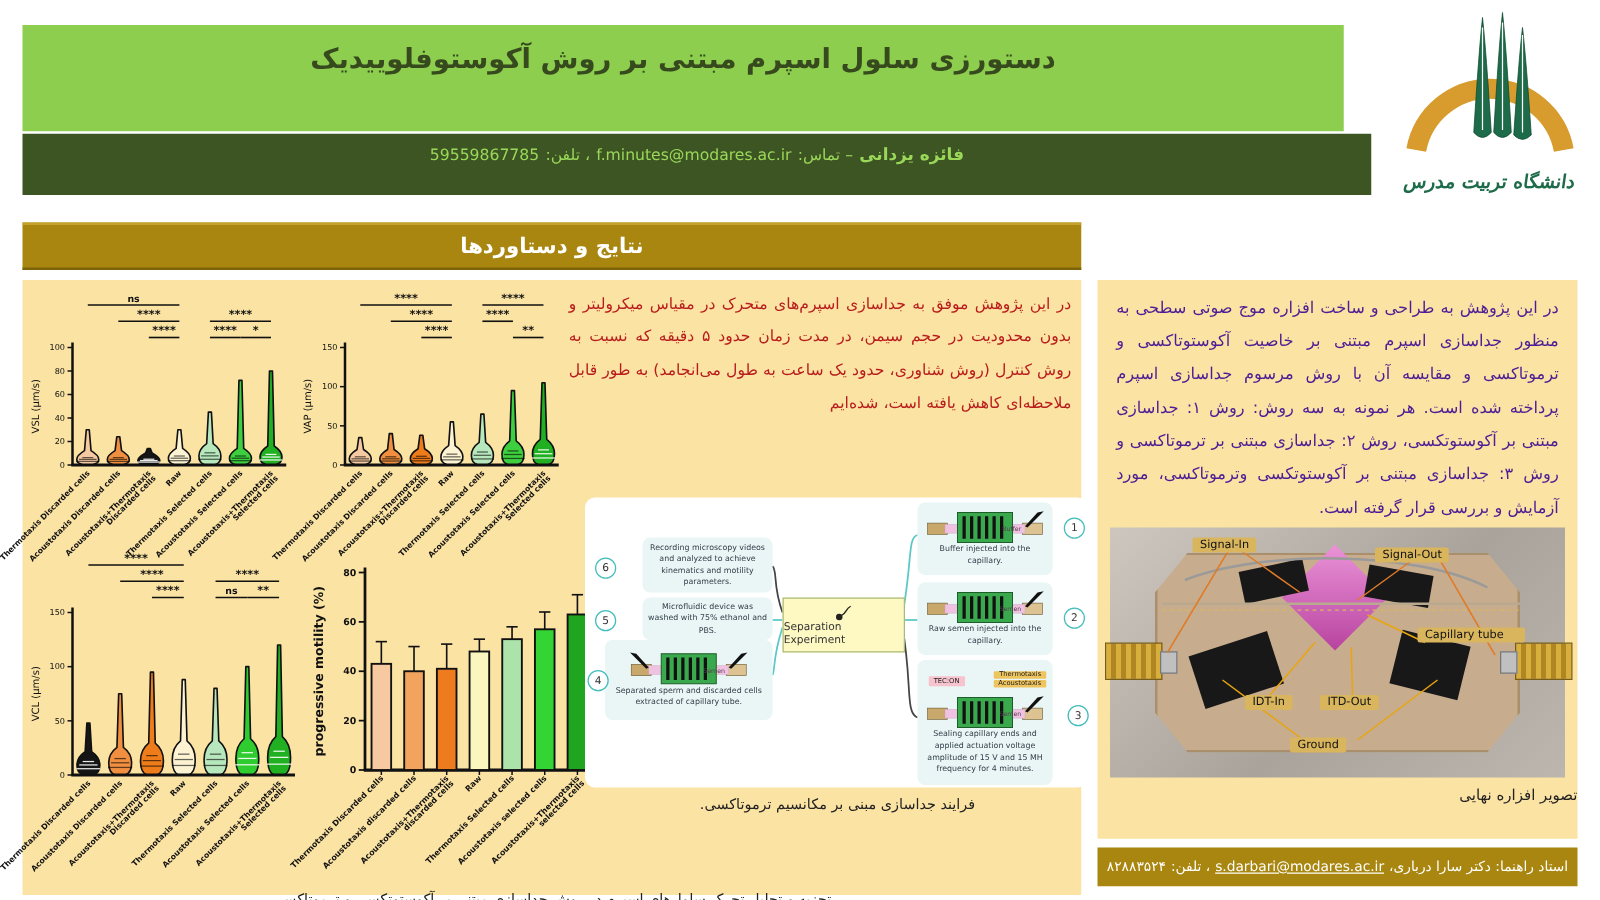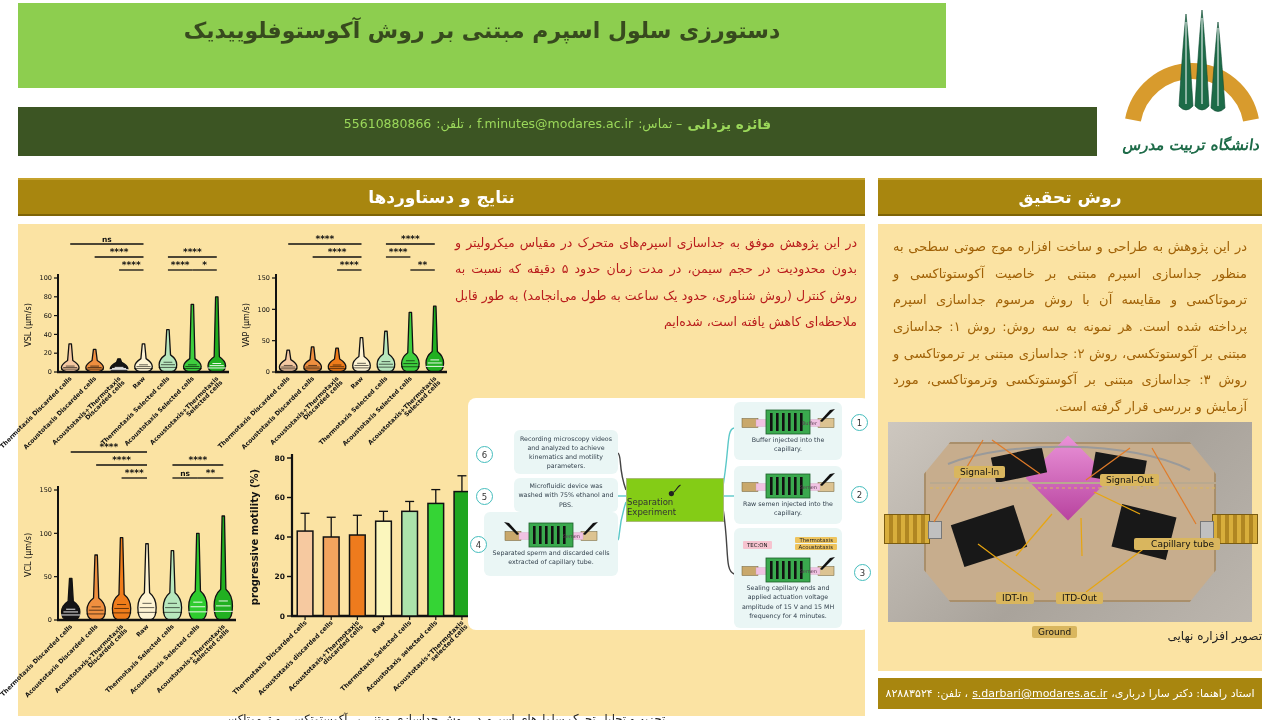--- a/index.html
+++ b/index.html
@@ -1,56 +1,56 @@
 <!DOCTYPE html>
 <html lang="fa"><head>
 <meta charset="utf-8">
 <style>
   html,body{margin:0;padding:0;background:#fff;}
   .page{position:relative;width:1280px;height:720px;background:#ffffff;overflow:hidden;
         font-family:"DejaVu Sans",sans-serif;}
   svg{overflow:visible;}
   
-  .title-box{position:absolute;left:18px;top:3px;width:928px;height:85px;background:#8dce4f;}
+  .title-box{position:absolute;left:18px;top:20px;width:1057px;height:85px;background:#8dce4f;}
   .title-box .title{margin-top:15px;text-align:center;font-size:22px;font-weight:bold;color:#374a1e;direction:rtl;}
   .contact-bar{position:absolute;left:18px;top:107px;width:1079px;height:49px;background:#3c5523;
         color:#9bd85a;direction:rtl;display:flex;justify-content:center;align-items:flex-start;
         padding-top:9px;box-sizing:border-box;font-size:12.5px;gap:5px;}
   .contact-bar .author{font-weight:bold;font-size:13.5px;}
   .logo{position:absolute;left:1103px;top:2px;width:177px;height:168px;background:#fff;text-align:center;}
   .logo-cal{font-size:15px;font-weight:bold;color:#1d6b48;direction:rtl;margin-top:-8px;
         font-family:"DejaVu Serif",serif;transform:skewX(-8deg);}
   
   .sec-h{position:absolute;top:178px;height:38px;background:#a8860f;color:#ffffff;display:flex;
         align-items:center;justify-content:center;font-weight:bold;font-size:17px;direction:rtl;
         border-top:2px solid #c5a22c;border-bottom:2px solid #7d6408;box-sizing:border-box;}
   #results-h{left:18px;width:847px;}
   #method-h{left:878px;width:384px;}
   .panel{position:absolute;background:#fbe3a3;}
   #results-p{left:18px;top:224px;width:847px;height:492px;}
   #method-p{left:878px;top:224px;width:384px;height:447px;}
   
-  .method-text{direction:rtl;text-align:justify;font-size:13px;line-height:2.05;color:#a16207;
+  .method-text{direction:rtl;text-align:justify;font-size:13px;line-height:2.05;color:#4c1d95;
         padding:10px 15px 0 15px;}
   .photo{position:absolute;left:10px;top:198px;width:364px;height:200px;
         background:linear-gradient(135deg,#cdc7bf,#a9a39b 55%,#bcb6ae);}
   .pcb{position:absolute;left:36px;top:20px;width:292px;height:160px;background:#c7ad8d;
         clip-path:polygon(9% 0,91% 0,100% 20%,100% 80%,91% 100%,9% 100%,0 80%,0 20%);
         box-shadow:inset 0 0 0 2px #a98f6b;}
   .chipd{position:absolute;left:150px;top:26px;width:60px;height:60px;transform:rotate(45deg);
         background:linear-gradient(135deg,#ea93d8,#b8439f);}
   .brect{position:absolute;background:#181818;}
   .sma{position:absolute;top:92px;width:44px;height:28px;
         background:repeating-linear-gradient(90deg,#d8ae3c 0 4px,#b08622 4px 8px);
         border:1px solid #7a5c12;}
   .sma::after{content:"";position:absolute;top:6px;width:12px;height:16px;background:#c0c0c0;border:1px solid #777;}
   .sma.l{left:-4px;} .sma.l::after{right:-13px;}
   .sma.r{left:324px;} .sma.r::after{left:-13px;}
   .plabel{position:absolute;background:#d9b65e;color:#111;font-size:9px;padding:1px 6px;
-        border-radius:2px;white-space:nowrap;line-height:1.15;text-align:right;margin-top:36px;}
+        border-radius:2px;white-space:nowrap;line-height:1.15;text-align:left;}
   .photo-caption{position:absolute;left:0;top:405px;width:100%;text-align:right;font-size:12px;
         color:#222;direction:rtl;}
   #method-footer{position:absolute;left:878px;top:678px;width:384px;height:31px;background:#a8860f;
         color:#fff;direction:rtl;display:flex;align-items:center;justify-content:center;
         font-size:11px;gap:4px;}
   .u{text-decoration:underline;}
   
   .results-text{position:absolute;right:8px;top:6px;width:402px;direction:rtl;text-align:justify;
         font-size:12.5px;line-height:2.1;color:#b91c1c;}
   #chart-vsl{position:absolute;left:4px;top:6px;}
@@ -59,21 +59,21 @@
   #chart-pm{position:absolute;left:228px;top:214px;}
   #flowchart{position:absolute;left:450px;top:174px;width:402px;height:232px;background:#ffffff;
         border-radius:8px;}
   #fc-lines{position:absolute;left:0;top:0;}
   .fc-item{position:absolute;background:#eaf6f5;border-radius:6px;font-size:6.3px;color:#33414d;
         text-align:center;box-sizing:border-box;padding:3px;display:flex;flex-direction:column;
         justify-content:center;align-items:center;}
   .fc-text{line-height:1.45;}
   .fc-num{position:absolute;width:15px;height:15px;border:1.6px solid #45bdbd;border-radius:50%;
         background:#fff;font-size:8.5px;display:flex;align-items:center;justify-content:center;color:#333;}
-  .fc-center{position:absolute;left:158px;top:80px;width:96px;height:42px;background:#84cc16;
+  .fc-center{position:absolute;left:158px;top:80px;width:96px;height:42px;background:#fef9c3;
         border:1px solid #a9bb78;display:flex;flex-direction:column;align-items:center;
         justify-content:center;font-size:8.5px;color:#333;}
   .fc-extras{position:relative;width:100%;height:20px;margin-bottom:1px;}
   .chip-gold{display:block;background:#eec45e;font-size:5.4px;padding:0 4px;margin:1px 2px 0 auto;
         width:max-content;border-radius:1px;color:#222;}
   .chip-pink{position:absolute;left:6px;top:5px;background:#f6c3cf;font-size:5.4px;padding:1px 4px;
         border-radius:1px;color:#222;}
   .fc-caption{position:absolute;left:452px;top:412px;width:400px;text-align:center;font-size:11.5px;
         color:#222;direction:rtl;}
   .bottom-caption{position:absolute;left:0;top:488px;width:100%;text-align:center;font-size:11.5px;
@@ -85,44 +85,41 @@
 <div class="page">
 
   <div class="title-box">
     <div class="title">دستورزی سلول اسپرم مبتنی بر روش آکوستوفلوییدیک</div>
   </div>
   <div class="contact-bar">
     <span class="author">فائزه یزدانی</span>
     <span>– تماس:</span>
     <span>f.minutes@modares.ac.ir</span>
     <span>، تلفن:</span>
-    <span>55610880866</span>
+    <span>59559867785</span>
   </div>
   <div class="logo">
     <svg width="150" height="138" viewBox="0 0 150 138">
       <path d="M16 118 A60 60 0 0 1 134 118" fill="none" stroke="#d89b2d" stroke-width="16"></path>
       <g fill="#1d6b48" stroke="#0e4a30" stroke-width="0.6">
         <path d="M62 104 Q66 40 69 12 Q72 40 76 104 Q69 112 62 104 Z"></path>
         <path d="M78 104 Q82 36 85 8 Q88 36 92 104 Q85 112 78 104 Z"></path>
         <path d="M94 106 Q98 46 101 20 Q104 46 108 106 Q101 113 94 106 Z"></path>
       </g>
       <g stroke="#ffffff" stroke-width="1">
         <line x1="69" y1="20" x2="69" y2="102"></line>
         <line x1="85" y1="16" x2="85" y2="102"></line>
         <line x1="101" y1="26" x2="101" y2="104"></line>
       </g>
     </svg>
     <div class="logo-cal">دانشگاه تربیت مدرس</div>
   </div>
 
   <div class="sec-h" id="results-h">
     <span>نتایج و دستاوردها</span>
-  </div>
-  <div class="sec-h" id="method-h">
-    <span>روش تحقیق</span>
   </div>
 
   <div class="panel" id="results-p">
     <div class="results-text">در این پژوهش موفق به جداسازی اسپرم‌های متحرک در مقیاس میکرولیتر و بدون محدودیت در حجم سیمن، در مدت زمان حدود ۵ دقیقه که نسبت به روش کنترل (روش شناوری، حدود یک ساعت به طول می‌انجامد) به طور قابل ملاحظه‌ای کاهش یافته است، شده‌ایم</div>
 
     <svg id="chart-vsl" width="215" height="200">
         <line x1="48.214285714285715" y1="14" x2="121.5" y2="14" stroke="#111" stroke-width="1.3"></line>
         <text x="84.85714285714286" y="11.5" text-anchor="middle" font-size="7.5" font-weight="bold" fill="#111">ns</text>
         <line x1="72.64285714285714" y1="27" x2="121.5" y2="27" stroke="#111" stroke-width="1.3"></line>
         <text x="97.07142857142857" y="24.5" text-anchor="middle" font-size="9" font-weight="bold" fill="#111">****</text>
@@ -462,20 +459,21 @@
           <div class="fc-item" style="left: 46px; top: 80px; width: 104px; height: 34px;">
             <div class="fc-text">Microfluidic device was washed with 75% ethanol and PBS.</div>
           </div>
           <div class="fc-num" style="left: 8px; top: 90px;">5</div>
           <div class="fc-item" style="left: 46px; top: 32px; width: 104px; height: 44px;">
             <div class="fc-text">Recording microscopy videos and analyzed to achieve kinematics and motility parameters.</div>
           </div>
           <div class="fc-num" style="left: 8px; top: 48px;">6</div>
         </div>
     </div>
+    <div class="fc-caption">فرایند جداسازی مبنی بر مکانسیم ترموتاکسی.</div>
     <div class="bottom-caption">تجزیه و تحلیل تحرک سلول‌های اسپرم در روش جداسازی مبتنی بر آکوستوتکسی و ترموتاکسی</div>
   </div>
 
   <div class="panel" id="method-p">
     <div class="method-text">در این پژوهش به طراحی و ساخت افزاره موج صوتی سطحی به منظور جداسازی اسپرم مبتنی بر خاصیت آکوستوتاکسی و ترموتاکسی و مقایسه آن با روش مرسوم جداسازی اسپرم پرداخته شده است. هر نمونه به سه روش: روش ۱: جداسازی مبتنی بر آکوستوتکسی، روش ۲: جداسازی مبتنی بر ترموتاکسی و روش ۳: جداسازی مبتنی بر آکوستوتکسی وترموتاکسی، مورد آزمایش و بررسی قرار گرفته است.</div>
 
     <div class="photo">
       <div class="pcb"></div>
       <div class="chipd"></div>
       <div class="brect" style="left:105px;top:30px;width:52px;height:26px;transform:rotate(-12deg);"></div>

